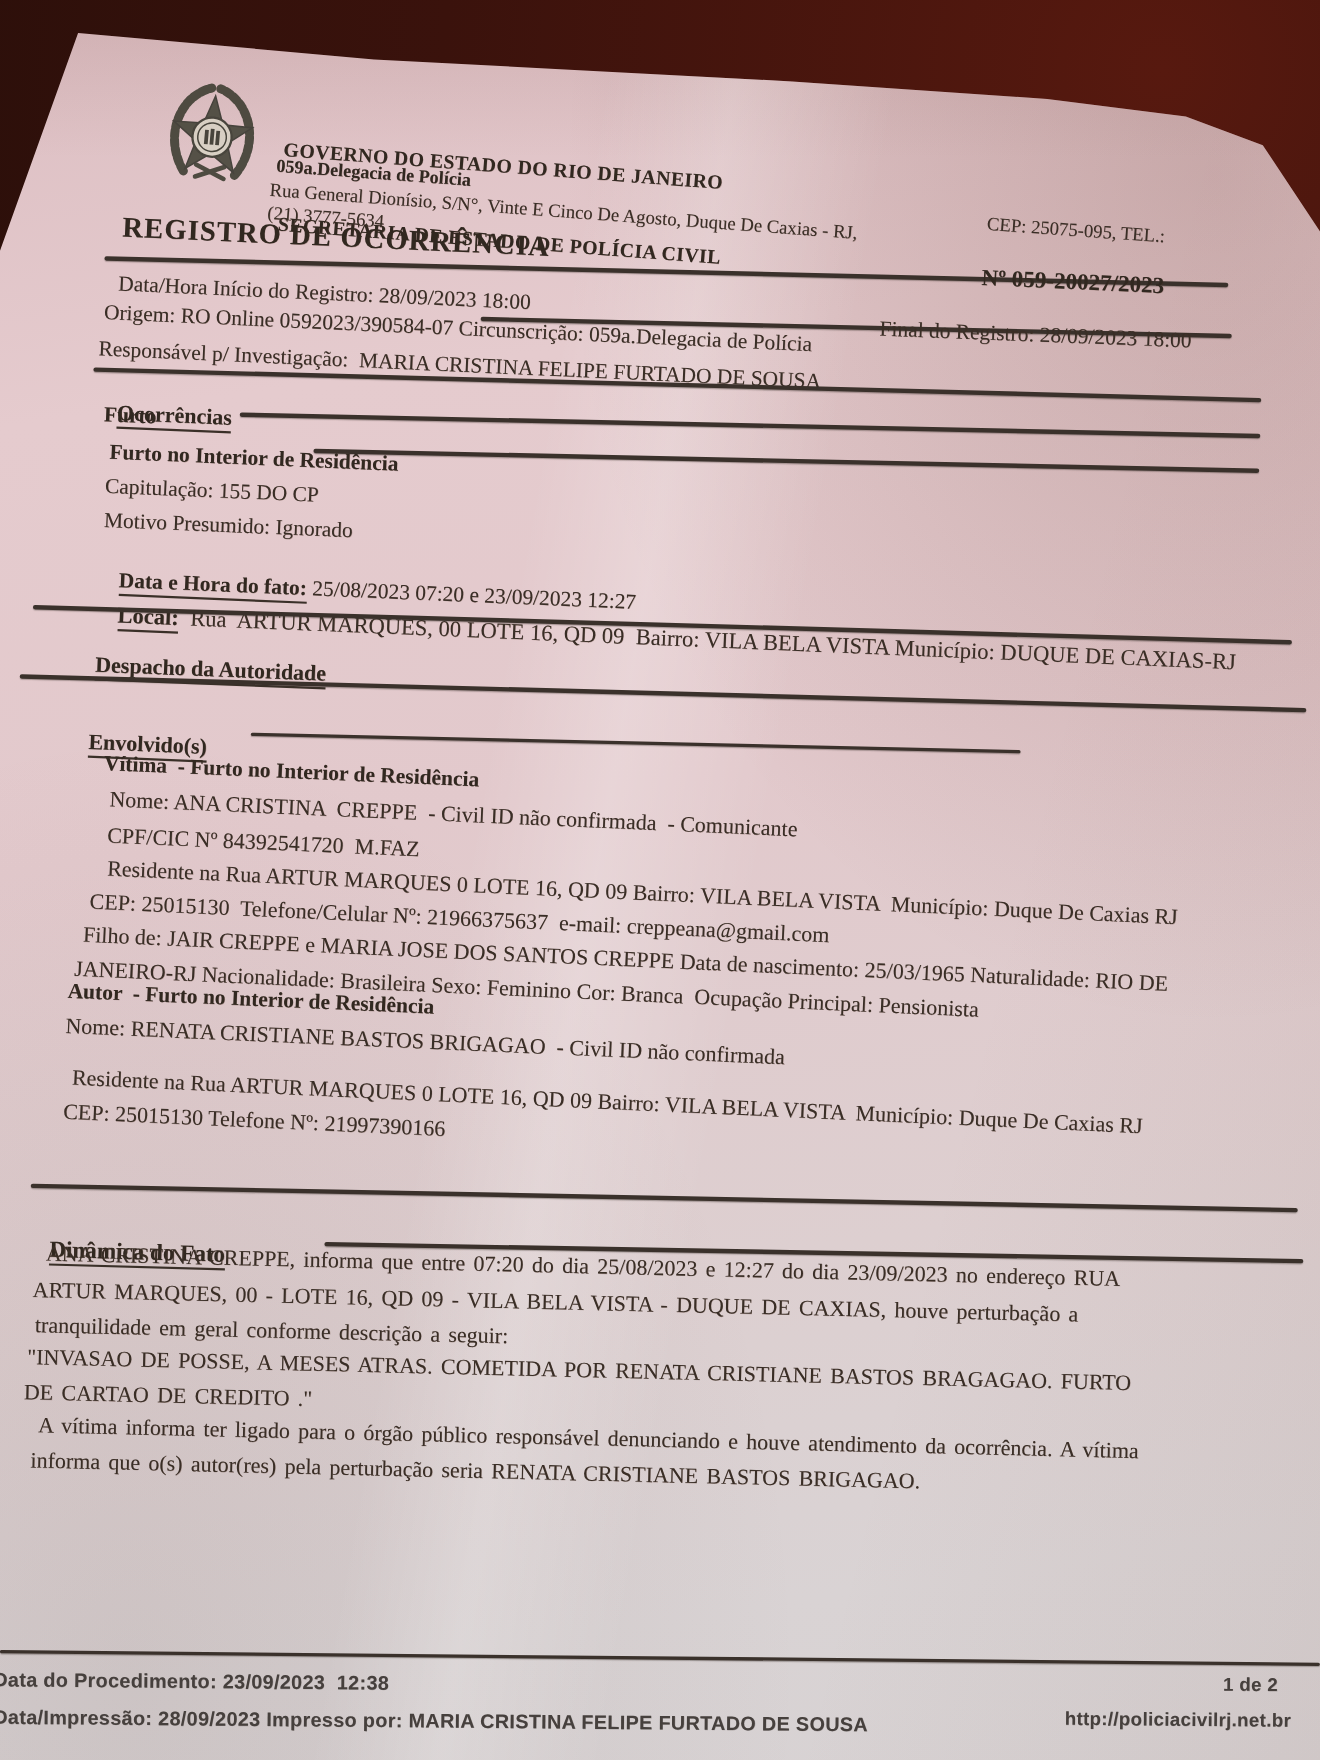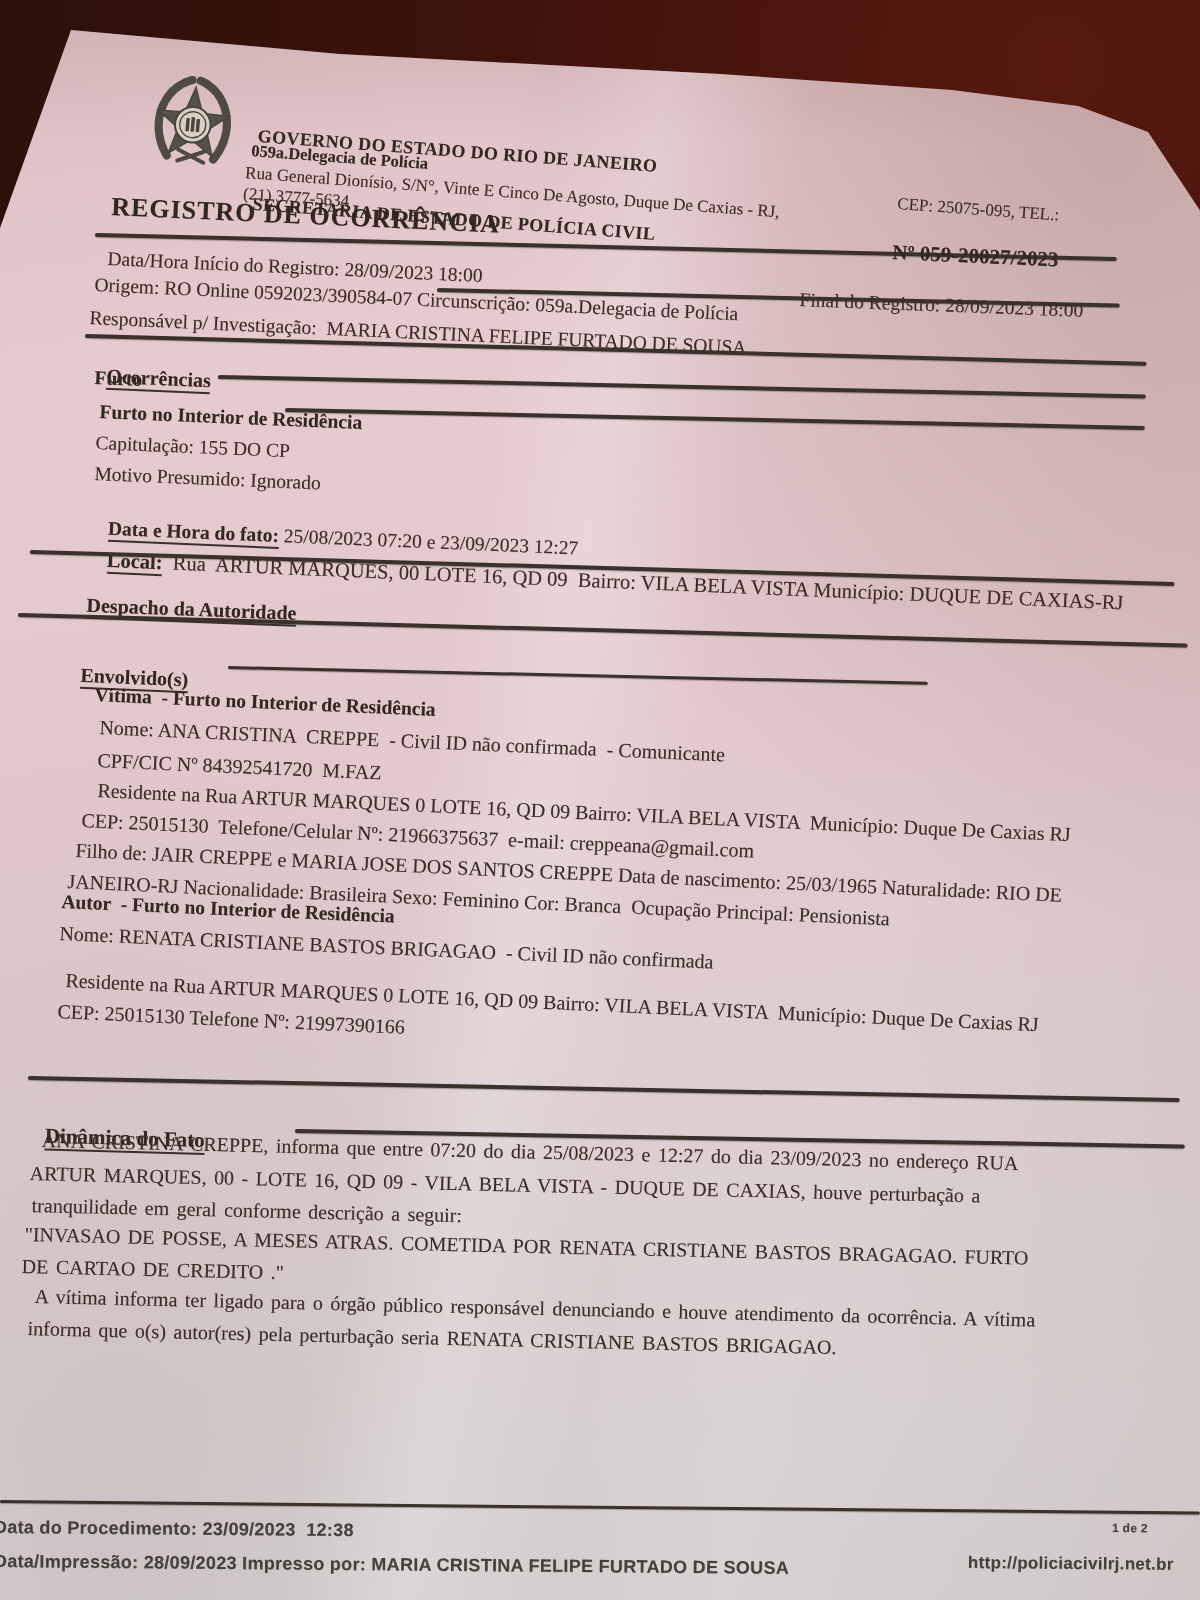--- a/index.html
+++ b/index.html
@@ -116,16 +116,16 @@
   <div class="blk dl" style="left:42px;top:1128px;transform:rotate(1.35deg);">ANA CRISTINA CREPPE, informa que entre 07:20 do dia 25/08/2023 e 12:27 do dia 23/09/2023 no endereço RUA</div>
   <div class="blk dl" style="left:30px;top:1161px;transform:rotate(1.35deg);">ARTUR MARQUES, 00 - LOTE 16, QD 09 - VILA BELA VISTA - DUQUE DE CAXIAS, houve perturbação a</div>
   <div class="blk dl" style="left:32px;top:1193px;transform:rotate(1.35deg);">tranquilidade em geral conforme descrição a seguir:</div>
   <div class="blk dl" style="left:25px;top:1222px;transform:rotate(1.35deg);">"INVASAO DE POSSE, A MESES ATRAS. COMETIDA POR RENATA CRISTIANE BASTOS BRAGAGAO. FURTO</div>
   <div class="blk dl" style="left:22px;top:1254px;transform:rotate(1.35deg);">DE CARTAO DE CREDITO ."</div>
   <div class="blk dl" style="left:35px;top:1284px;transform:rotate(1.35deg);">A vítima informa ter ligado para o órgão público responsável denunciando e houve atendimento da ocorrência. A vítima</div>
   <div class="blk dl" style="left:28px;top:1316px;transform:rotate(1.35deg);">informa que o(s) autor(res) pela perturbação seria RENATA CRISTIANE BASTOS BRIGAGAO.</div>
 
   <div class="rule" style="left:0;top:1500px;width:1200px;height:3px;transform:rotate(.55deg);"></div>
   <div class="blk sans" style="left:-6px;top:1516px;transform:rotate(.5deg);">Data do Procedimento: 23/09/2023  12:38</div>
-  <div class="blk sans" style="left:1112px;top:1521px;transform:rotate(.5deg);font-size:12px;">1 de 2</div>
+  <div class="blk sans" style="left:1112px;top:1521px;transform:rotate(.5deg);font-size:17px;">1 de 2</div>
   <div class="blk sans" style="left:-6px;top:1550px;transform:rotate(.5deg);">Data/Impressão: 28/09/2023 Impresso por: MARIA CRISTINA FELIPE FURTADO DE SOUSA</div>
   <div class="blk sans" style="left:968px;top:1552px;transform:rotate(.5deg);font-size:17px;">http://policiacivilrj.net.br</div>
 </div>
 
 </body></html>

